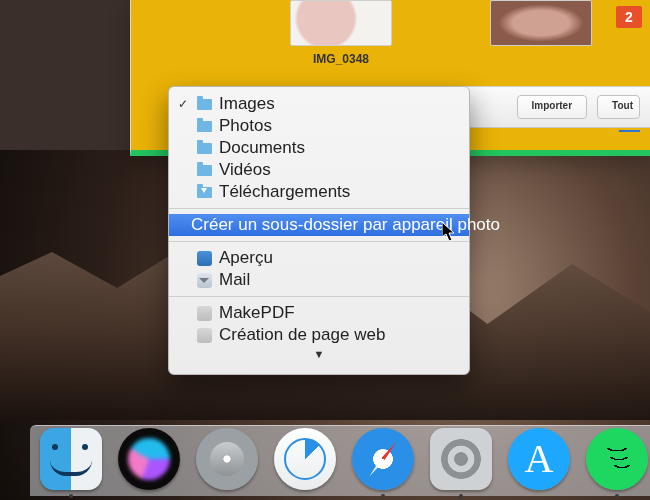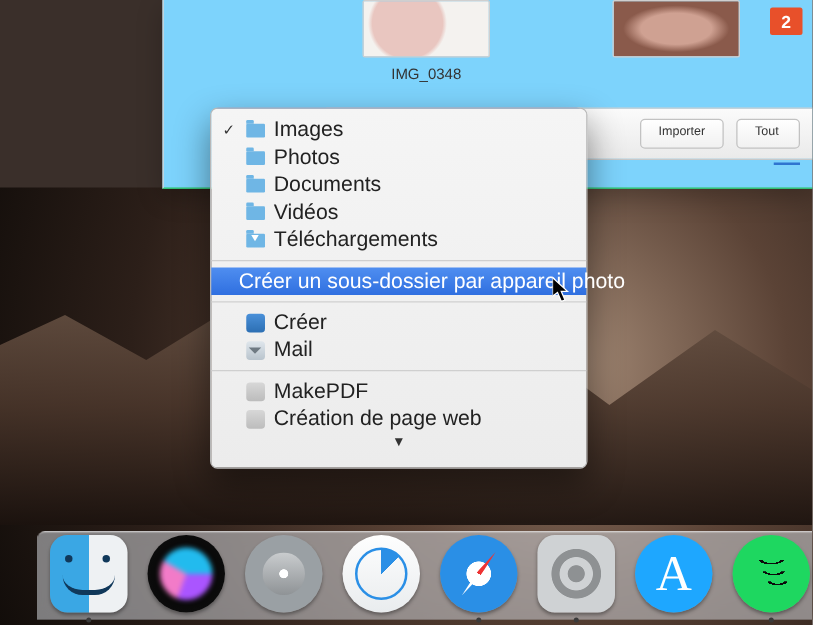--- a/index.html
+++ b/index.html
@@ -5,30 +5,30 @@
   html,body{margin:0;padding:0;width:650px;height:500px;overflow:hidden;font-family:-apple-system,"Helvetica Neue",Arial,sans-serif;font-size:13px;color:#222;}
   .stage{position:relative;width:650px;height:500px;background:#3a2f2a;}
   .wallpaper{position:absolute;left:0;top:150px;right:0;bottom:0;
     background:
       radial-gradient(circle at 70% 40%, #a48a76 0%, #5b4336 35%, #2c1f19 70%, #120d0a 100%);
   }
   .wallpaper .ridge{position:absolute;left:0;right:0;top:30px;height:240px;
     background:linear-gradient(180deg,#7c6656 0%,#4a362b 60%,#1b120e 100%);
     clip-path:polygon(0 40%,8% 30%,18% 45%,30% 25%,45% 55%,60% 30%,75% 60%,88% 35%,100% 55%,100% 100%,0 100%);
     opacity:.9;}
-  .window{position:absolute;left:130px;top:0;right:0;height:150px;background:#7dd3fc;border-left:1px solid #d6d6d6;border-bottom:1px solid #22c55e;box-shadow:0 6px 20px rgba(0,0,0,.25);}
+  .window{position:absolute;left:130px;top:0;right:0;height:150px;background:#eab308;border-left:1px solid #d6d6d6;border-bottom:6px solid #22c55e;box-shadow:0 6px 20px rgba(0,0,0,.25);font-weight:bold;}
   .thumbs{position:absolute;left:155px;top:0;width:480px;height:80px;display:flex;gap:90px;}
   .thumb{width:110px;text-align:center;}
   .thumb .pic{width:100px;height:44px;border:1px solid #cfcfcf;border-radius:2px;background:#eee;margin:0 auto;overflow:hidden;}
   .thumb .pic.a{background:radial-gradient(circle at 35% 40%,#e9c6c0 0 40%,#f4f2ef 45% 100%);}
   .thumb .pic.b{background:radial-gradient(ellipse at 50% 50%,#cfa192 0 40%,#8a5a4b 60% 100%);}
   .thumb .cap{margin-top:6px;font-size:12px;color:#333;}
   .toolbar{position:absolute;left:130px;right:0;top:86px;height:40px;background:linear-gradient(#fbfbfb,#eaeaea);border-top:1px solid #d0d0d0;border-bottom:1px solid #c8c8c8;display:flex;align-items:center;justify-content:flex-end;padding-right:10px;gap:10px;}
   .btn{height:22px;padding:0 14px;border:1px solid #c2c2c2;border-radius:4px;background:linear-gradient(#ffffff,#f1f1f1);font-size:10px;color:#333;line-height:20px;}
-  .btn:last-child{padding-right:16px;}
+  .btn:last-child{padding-right:6px;}
   .popup-anchor{position:absolute;left:170px;top:86px;width:290px;height:24px;border:3px solid #5a9ded;border-radius:5px;background:#fff;}
   .badge{position:absolute;right:8px;top:6px;width:26px;height:22px;background:#e8502a;color:#fff;font-weight:700;font-size:14px;display:flex;align-items:center;justify-content:center;border-radius:2px;}
   .tabline{position:absolute;left:488px;right:10px;top:130px;height:2px;background:#2f74d0;}
   
   .dropdown{position:absolute;left:168px;top:86px;width:300px;background:linear-gradient(#f5f5f5,#ececec);border:1px solid #b7b7b7;border-radius:6px;box-shadow:0 12px 28px rgba(0,0,0,.45);padding:6px 0 14px;z-index:50;}
   .dropdown .item{display:flex;align-items:center;height:22px;padding:0 14px 0 8px;gap:7px;white-space:nowrap;}
   .dropdown .item .chk{width:12px;text-align:center;color:#333;font-size:12px;}
   .dropdown .item .ico{width:16px;height:16px;display:flex;align-items:center;justify-content:center;}
   .dropdown .item .lbl{font-size:17px;}
   .dropdown .item.hl{background:linear-gradient(#4f8ef0,#2f6fe0);color:#fff;}
@@ -144,21 +144,21 @@
       <span class="chk"></span>
         <span class="ico"></span>
       <span class="lbl">Créer un sous-dossier par appareil photo</span>
     </div>
     <hr>
     <div class="item">
       <span class="chk"></span>
       <span class="ico">
           <span class="appico preview"></span>
         </span>
-      <span class="lbl">Créer</span>
+      <span class="lbl">Aperçu</span>
     </div>
     <div class="item">
       <span class="chk"></span>
       <span class="ico">
           <span class="appico mail"></span>
         </span>
       <span class="lbl">Mail</span>
     </div>
     <hr>
     <div class="item">

